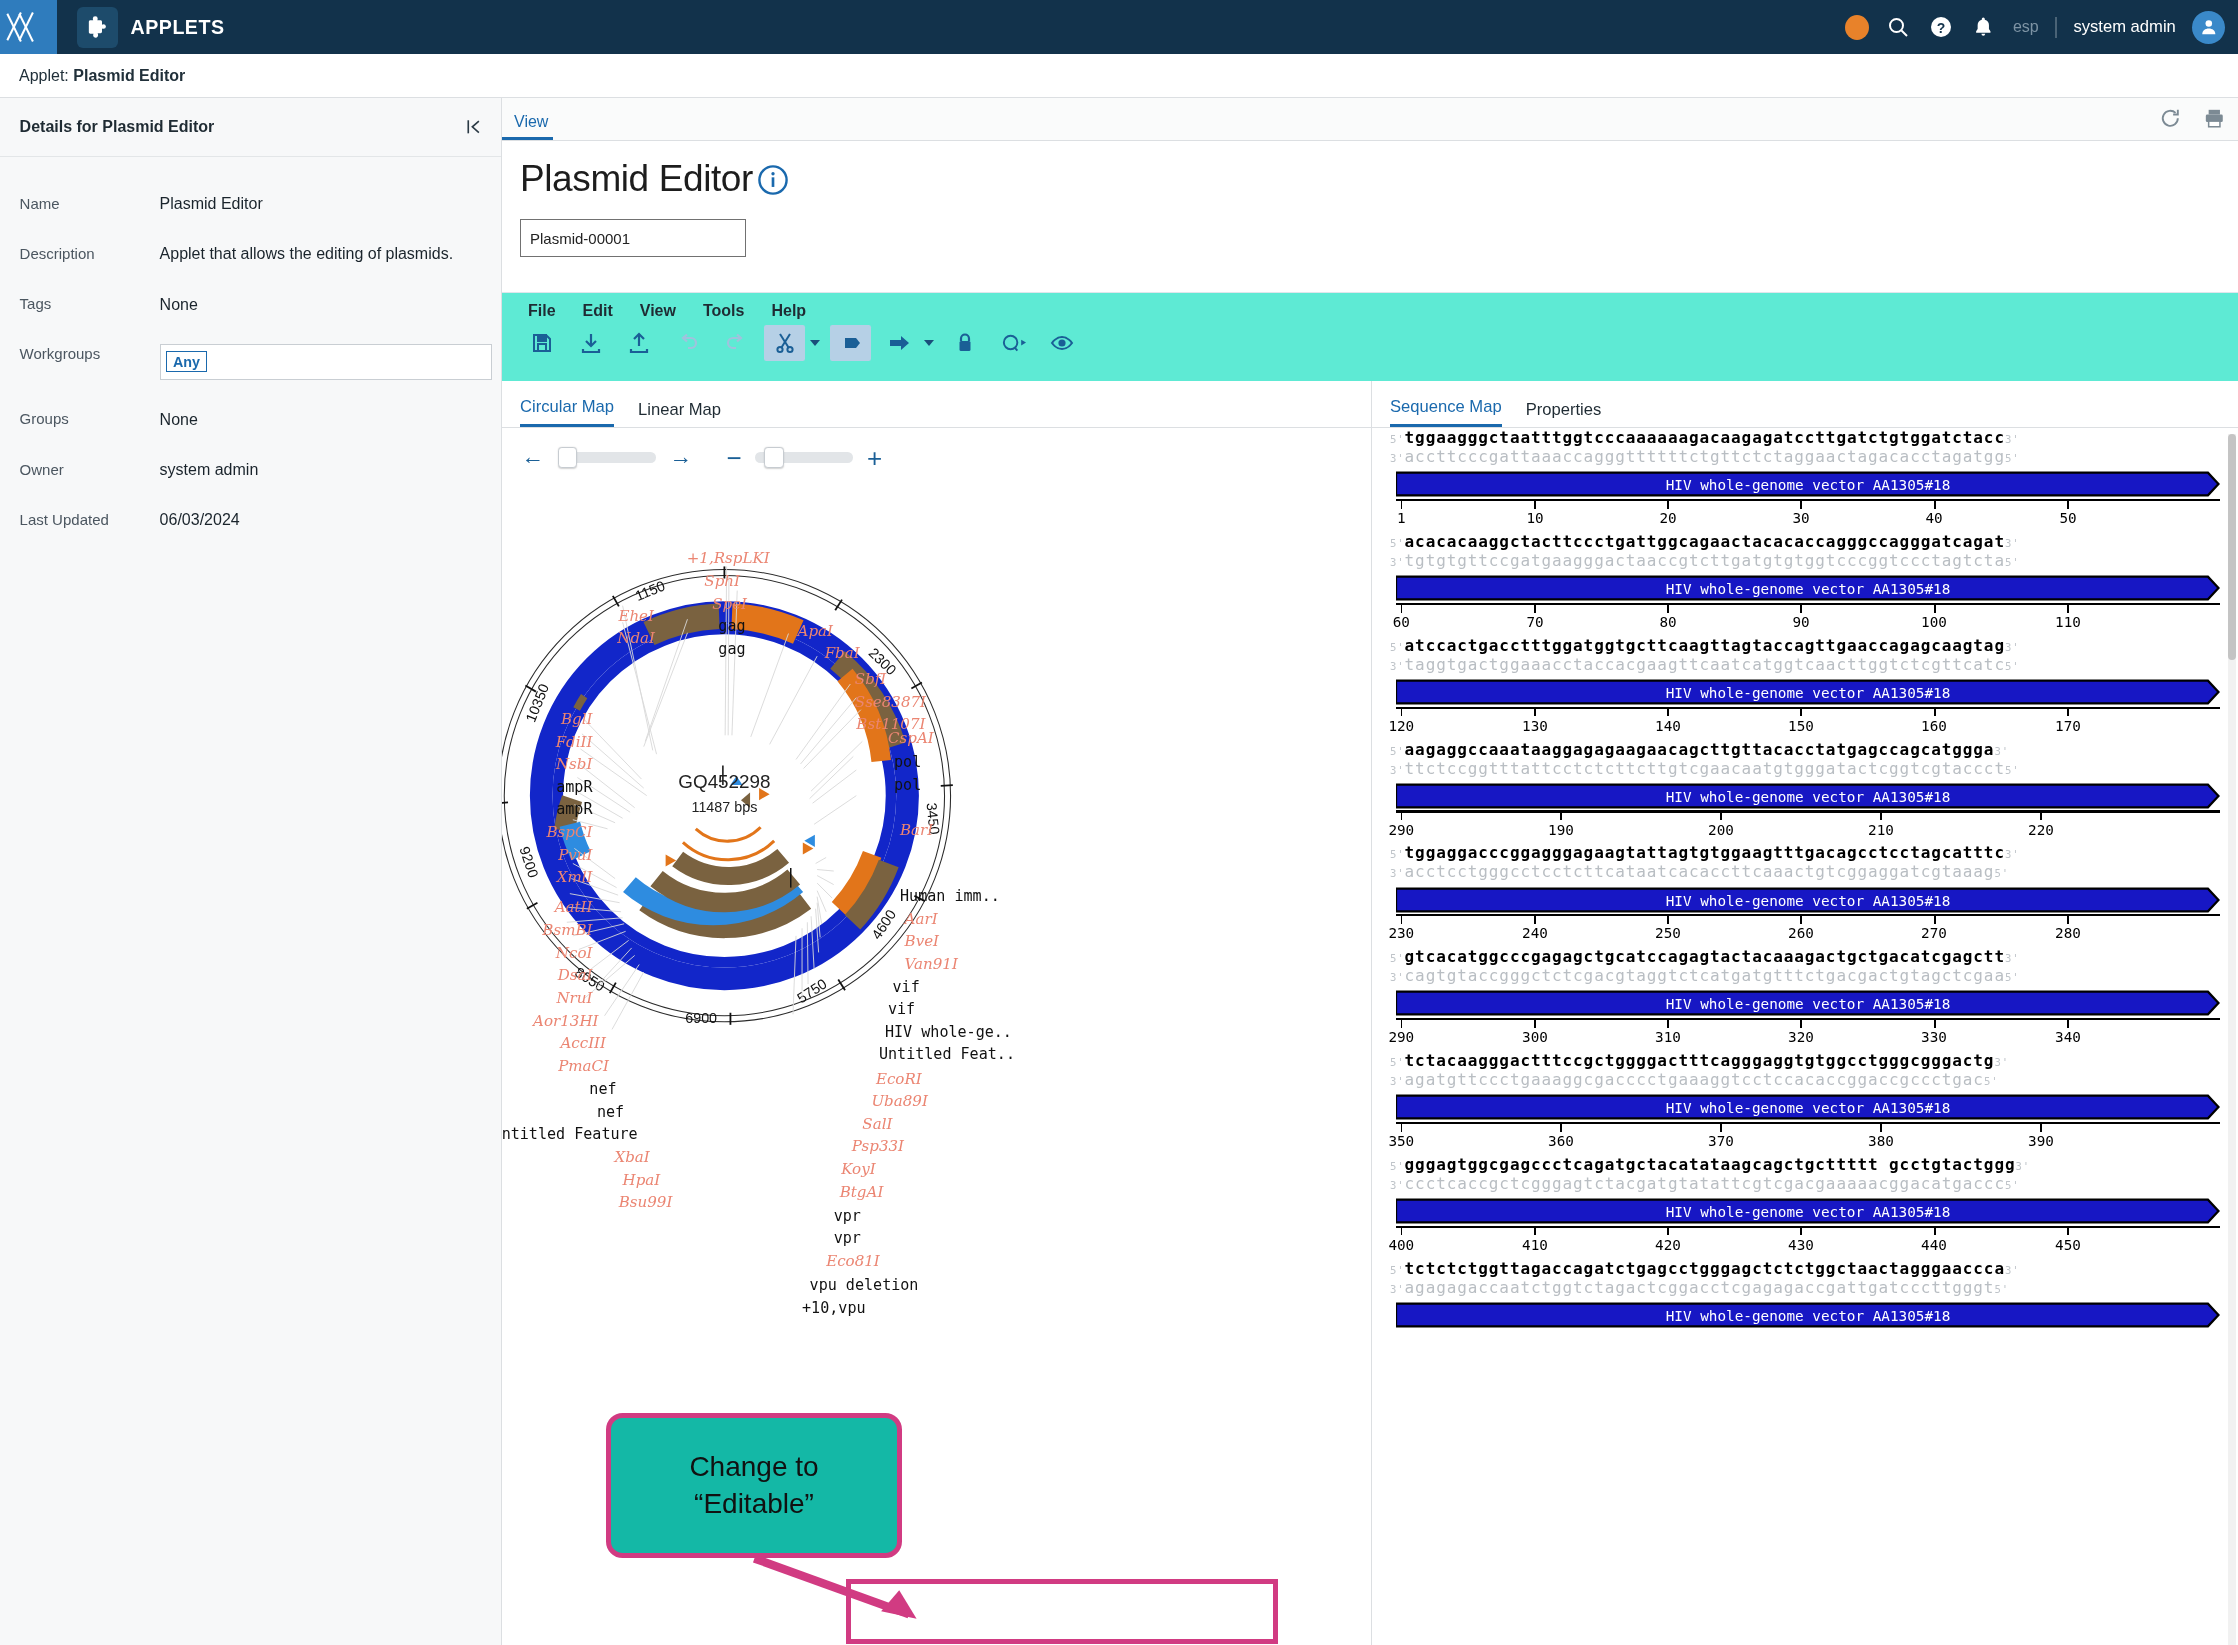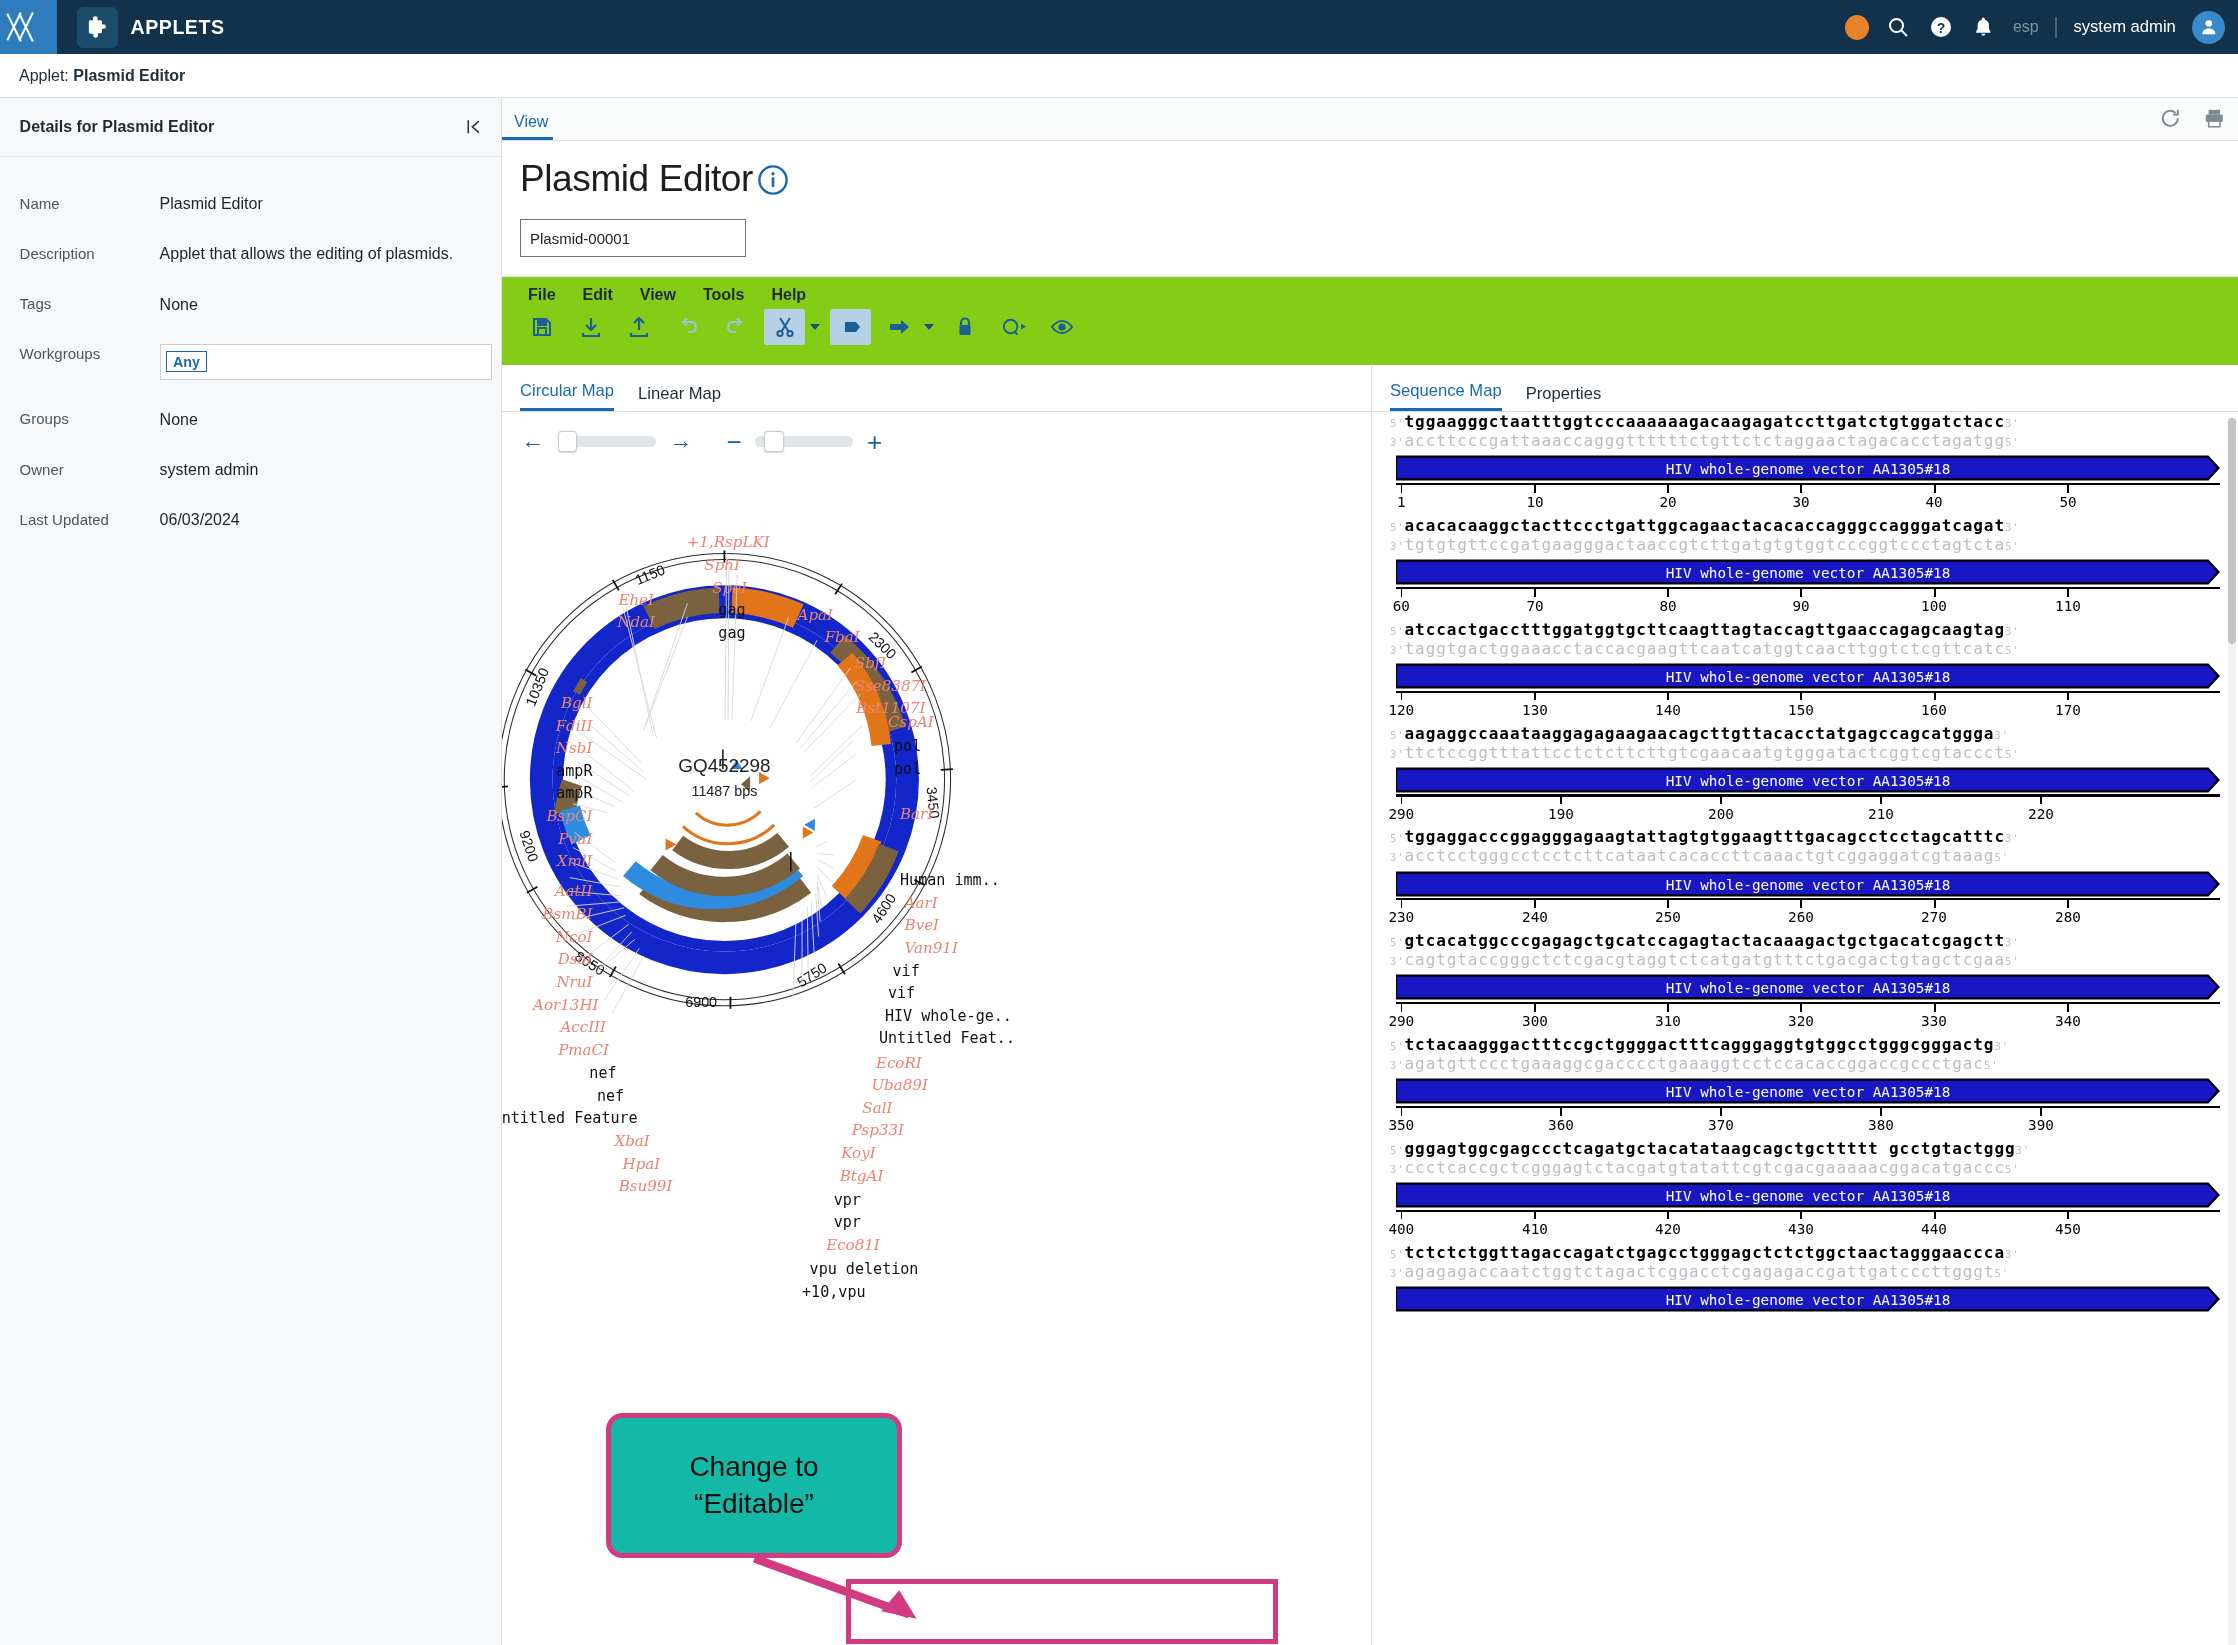--- a/index.html
+++ b/index.html
@@ -117,21 +117,21 @@
   .info-ic { margin-top: 6px; }
 
   .name-input {
     margin: 19.6px 0 0 18px; width: 226px; height: 38px;
     border: 0.8px solid #717171; background: #fff;
     font-size: 15px; padding-left: 9px; color: #222;
     font-family: "Liberation Sans", sans-serif;
   }
 
   .editor-toolbar {
-    margin-top: 19px; background: #84cc16; height: 89px;
+    margin-top: 35px; background: #5eead4; height: 89px;
     border-top: 0.8px solid #dfe6ec;
   }
   .menurow { display: flex; gap: 27px; padding: 9px 0 0 26px; }
   .menuitem { font-size: 16px; font-weight: bold; color: #1f2b33; }
   .iconrow { display: flex; align-items: center; gap: 7.5px; padding: 4.5px 0 0 19.6px; }
   .tbtn {
     width: 41px; height: 36px; display: flex; align-items: center; justify-content: center;
     border-radius: 2.3px;
   }
   .tbtn.active { background: #b6d0e6; }

